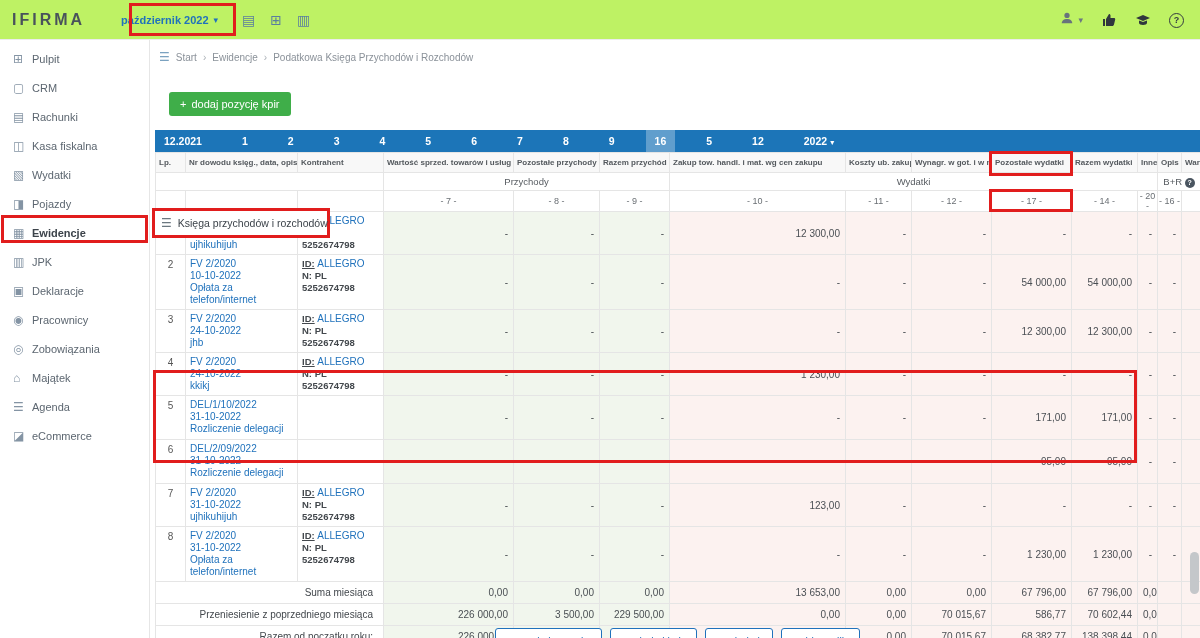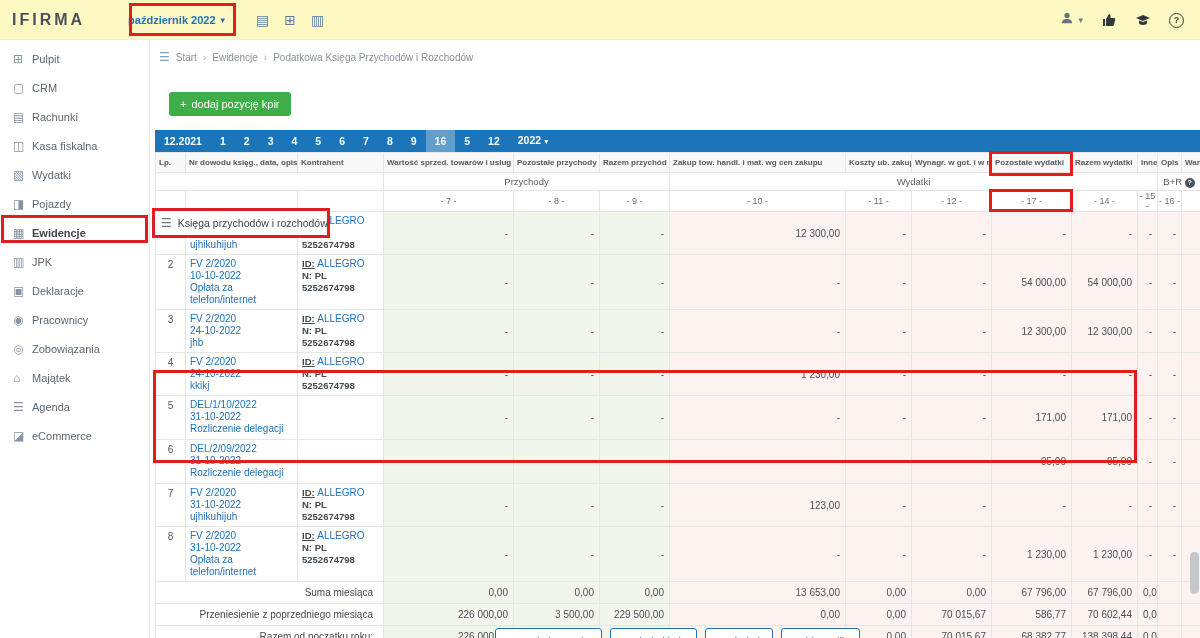--- a/index.html
+++ b/index.html
@@ -1,21 +1,21 @@
 <!DOCTYPE html>
 <html><head>
 <meta charset="utf-8">
 <style>
   * { box-sizing: border-box; margin: 0; padding: 0; }
   html,body { width:1200px; height:638px; overflow:hidden; position:relative;
     font-family:"Liberation Sans","DejaVu Sans",sans-serif; background:#fff; color:#333; }
 
   
-  .topbar { position:absolute; top:0; left:0; right:0; height:40px; background:#fef9c3;
-    border-bottom:1px solid #ececec; display:flex; align-items:center; z-index:5;gap:7px; }
+  .topbar { position:absolute; top:0; left:0; right:0; height:40px; background:#bef264;
+    border-bottom:1px solid #ececec; display:flex; align-items:center; z-index:5; }
   .logo { margin-left:12px; font-size:16px; font-weight:bold; letter-spacing:3px; color:#49525b; cursor:pointer; }
   .month-btn { margin-left:26px; display:flex; align-items:center; gap:5px; color:#2072bc;
     font-size:11px; font-weight:bold; padding:7px 10px; cursor:pointer; }
   .month-btn .caret { font-size:9px; color:#2072bc; }
   .quick-icons { margin-left:14px; display:flex; gap:15px; }
   .qicon { color:#5b7f9e; font-size:14px; cursor:pointer; }
   .top-right { position:absolute; right:16px; top:0; height:40px; display:flex; align-items:center; gap:18px; }
   .tr-item { display:flex; align-items:center; gap:4px; cursor:pointer; }
   .caret2 { font-size:9px; color:#6b7780; }
   .helpc { display:inline-block; width:15px; height:15px; border:1.5px solid #343b41; border-radius:50%;
@@ -32,21 +32,21 @@
   
   .main { position:absolute; left:151px; top:40px; right:0; bottom:0; }
   .breadcrumb { position:absolute; top:6px; left:8px; height:22px; display:flex; align-items:center;
     gap:6px; font-size:10px; color:#8a9199; }
   .breadcrumb .mico { color:#7ba2c0; font-size:12px; }
   .breadcrumb .sep { color:#aab0b6; }
   .add-btn { position:absolute; left:18px; top:52px; background:#3fae49; color:#fff; border:none;
     border-radius:3px; font-size:11px; padding:6px 11px; cursor:pointer; display:flex; gap:5px; align-items:center;
     font-family:"Liberation Sans","DejaVu Sans",sans-serif; }
   .tabbar { position:absolute; left:4px; right:0; top:90px; height:22px; background:#1c75b8;
-    display:flex; align-items:center; color:#fff; font-size:10.5px; font-weight:bold; }
+    display:flex; align-items:flex-start; color:#fff; font-size:10.5px; font-weight:bold;gap:22px; }
   .tab { padding:0 9px; line-height:22px; cursor:pointer; white-space:nowrap; }
   .tab.on { background:rgba(255,255,255,0.30); }
   .tab .caret { font-size:8px; margin-left:3px; }
 
   
   .twrap { position:absolute; left:4px; top:112px; width:1045px; }
   table.ledger { border-collapse:collapse; table-layout:fixed; width:1045px; font-size:10px; }
   .ledger th, .ledger td { border:1px solid #e5e5e5; overflow:hidden; }
   .ledger th { font-size:8px; font-weight:bold; color:#54595e; background:#f8f8f8; text-align:left;
     padding:5px 3px; white-space:nowrap; height:20px; }
@@ -267,21 +267,21 @@
             <td class=""></td>
             <td class=""></td>
             <td class="g">- 7 -</td>
             <td class="g">- 8 -</td>
             <td class="g">- 9 -</td>
             <td class="p">- 10 -</td>
             <td class="p">- 11 -</td>
             <td class="p">- 12 -</td>
             <td class="p">- 17 -</td>
             <td class="p">- 14 -</td>
-            <td class="p">- 15 -</td>
+            <td class="p">- 20 -</td>
             <td class="p">- 16 -</td>
             <td class="p"></td>
           </tr>
           <tr style="height:42px">
             <td class="lp">1</td>
             <td class="doc">
               <div>
                 <a class="lnk"></a>
               </div>
               <div class="lnk"></div>

